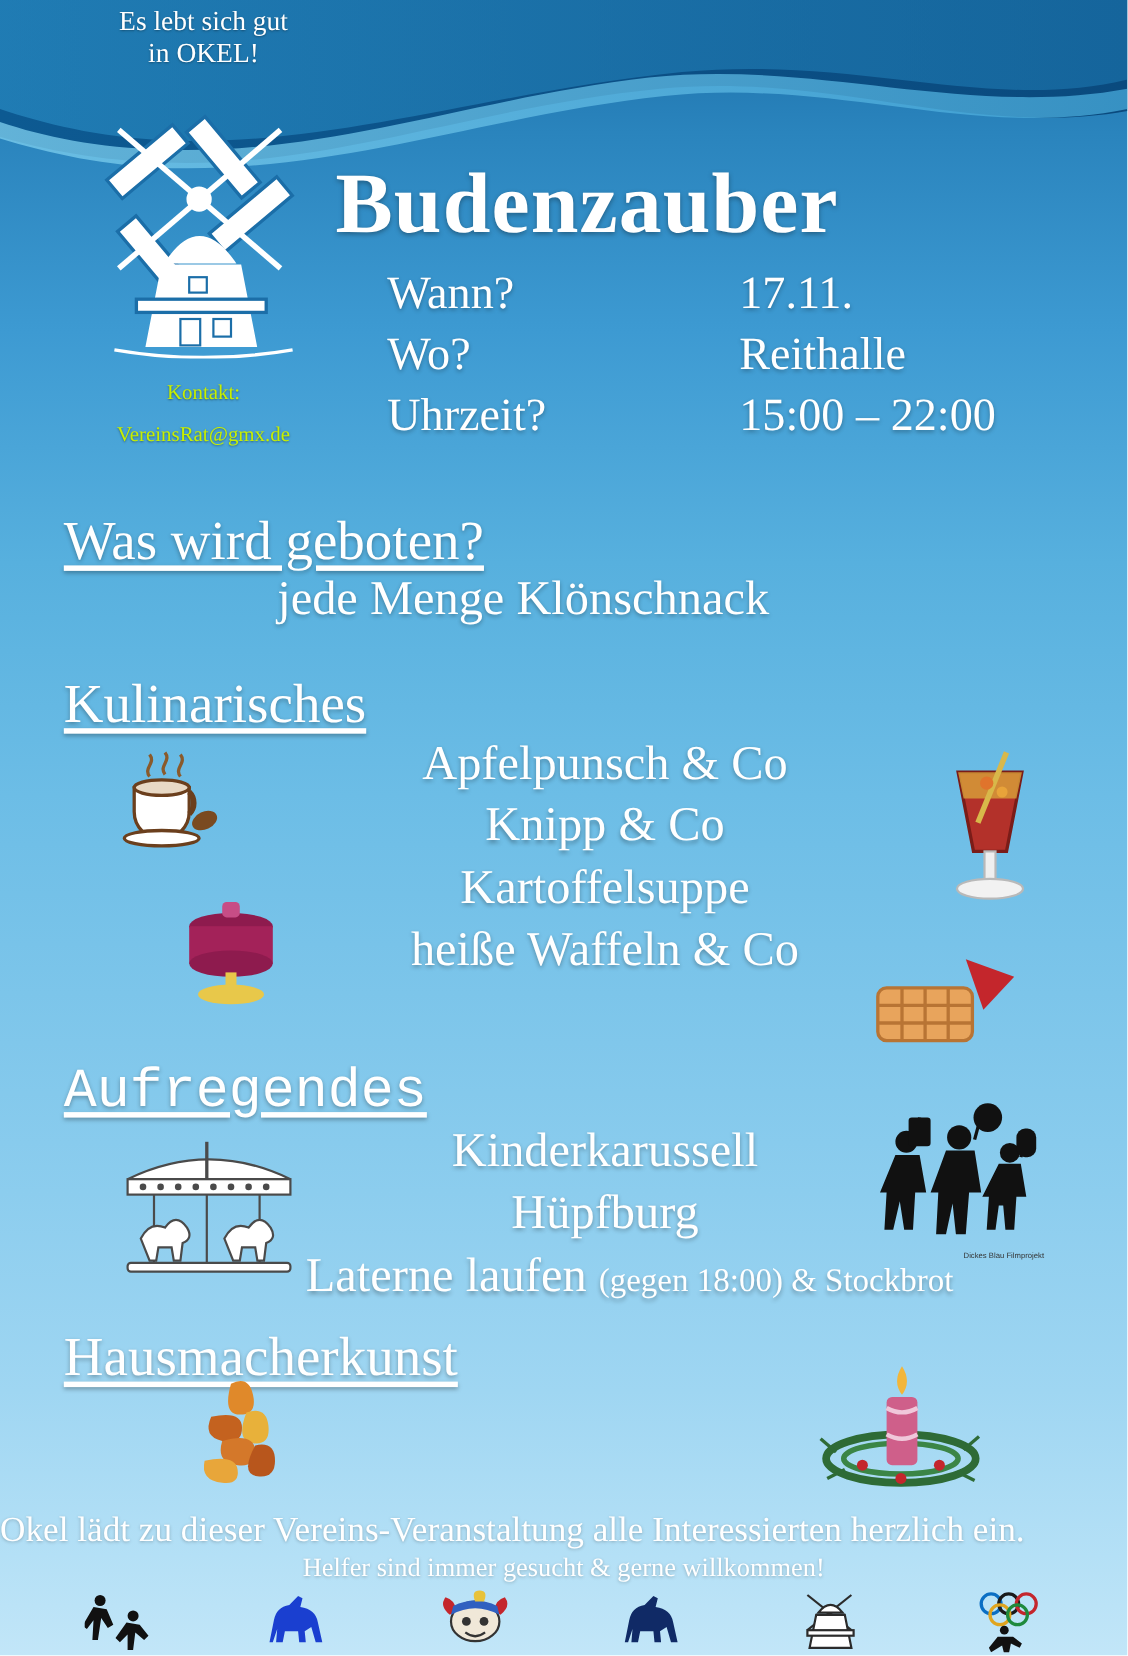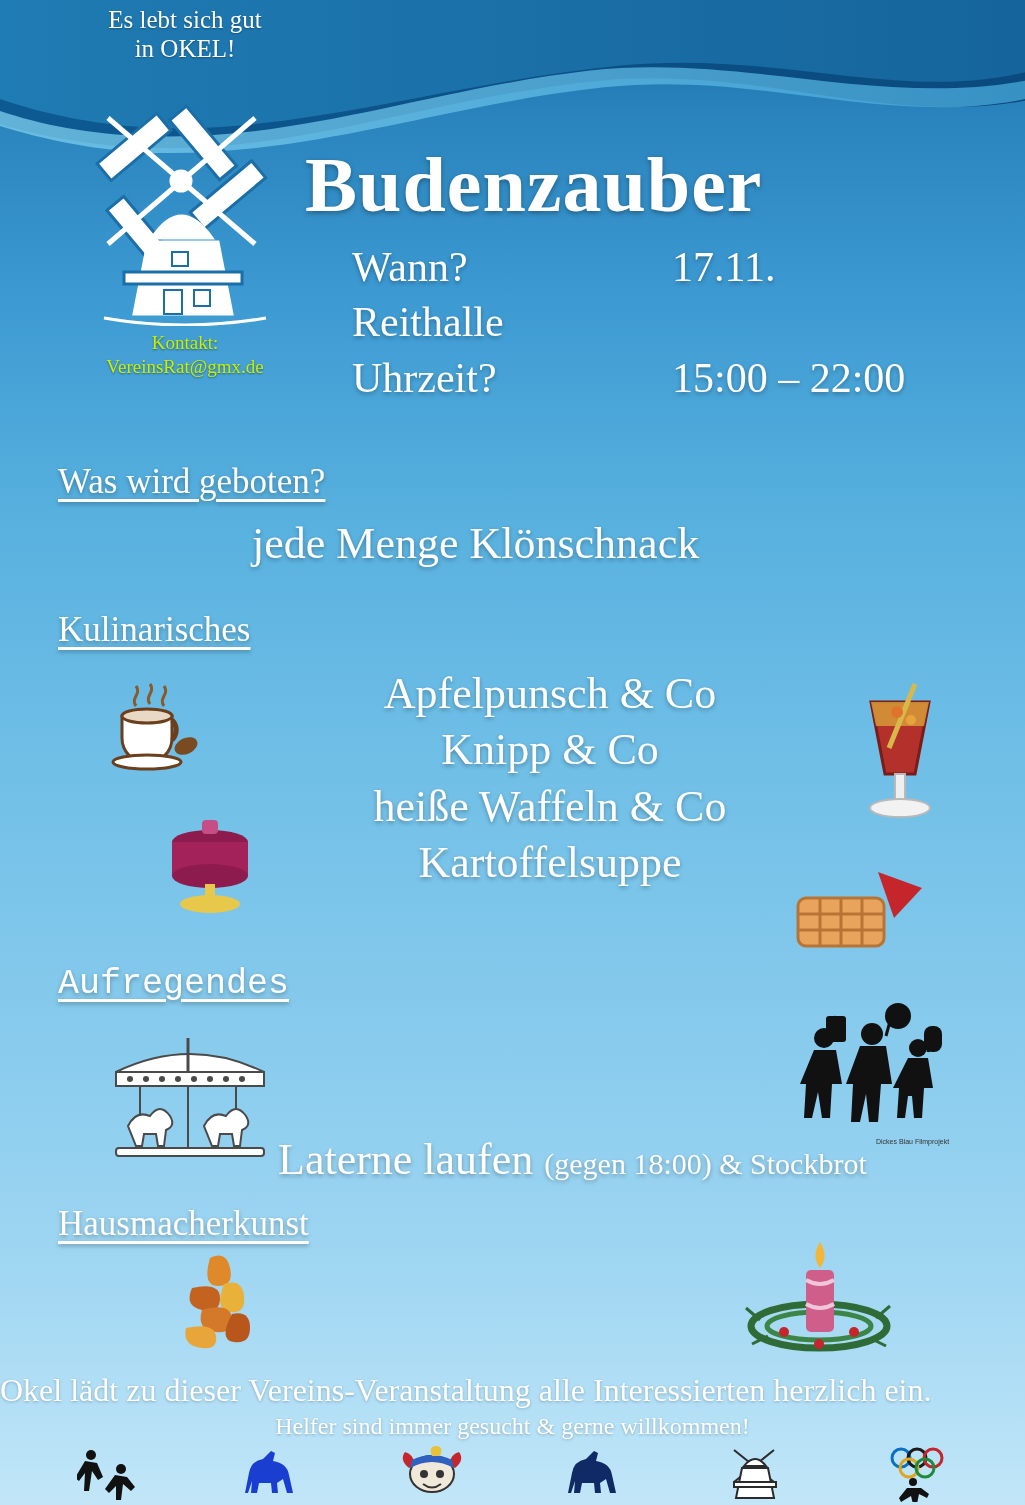--- a/index.html
+++ b/index.html
@@ -56,21 +56,21 @@
     color: #ffffff;
     font-size: 25px;
     line-height: 1.15;
     font-family: "Liberation Serif", serif;
     text-shadow: 0 1px 2px rgba(0,0,0,0.35);
   }
   .windmill {
     margin-top: 2px;
   }
   .contact {
-    margin-top: 2px;
+    margin-top: 16px;
     color: #c8f000;
     font-size: 19px;
     line-height: 1.2;
     font-family: "Liberation Serif", serif;
     text-shadow: 0 1px 2px rgba(0,0,0,0.45);
   }
 
   
   .title1, .title2 {
     position: absolute;
@@ -104,21 +104,21 @@
   .wrow {
     display: flex;
   }
   .wq { width: 320px; }
   .wa { width: 380px; }
 
   
   .heading {
     position: absolute;
     color: #ffffff;
-    font-size: 35px;
+    font-size: 50px;
     text-decoration: underline;
     text-underline-offset: 6px;
     text-shadow: 0 2px 4px rgba(0,0,0,0.3);
     white-space: nowrap;
   }
   .body-line {
     position: absolute;
     color: #ffffff;
     font-size: 44px;
     text-shadow: 0 2px 4px rgba(0,0,0,0.3);
@@ -251,37 +251,38 @@
   </div>
 
   <div class="title2">Budenzauber</div>
 
   <div class="wblock">
     <div class="wrow">
       <div class="wq">Wann?</div>
       <div class="wa">17.11.</div>
     </div>
     <div class="wrow">
+      <div class="wq">Wo?</div>
       <div class="wa">Reithalle</div>
     </div>
     <div class="wrow">
       <div class="wq">Uhrzeit?</div>
       <div class="wa">15:00 – 22:00</div>
     </div>
   </div>
 
   <div class="heading" style="left:58px; top:462px;">Was wird geboten?</div>
   <div class="body-line" style="left:252px; top:518px;">jede Menge Klönschnack</div>
 
   <div class="heading" style="left:58px; top:610px;">Kulinarisches</div>
   <div class="center-col" style="left:280px; top:666px; width:540px;">
     <div>Apfelpunsch &amp; Co</div>
     <div>Knipp &amp; Co</div>
+    <div>Kartoffelsuppe</div>
     <div>heiße Waffeln &amp; Co</div>
-    <div>Kartoffelsuppe</div>
   </div>
 
   <div class="deco" style="left:98px; top:672px;">
     <svg width="110" height="100" viewBox="0 0 110 100">
       <path d="M24 44 h50 v22 a25 25 0 0 1 -50 0 Z" fill="#ffffff" stroke="#6b3f1d" stroke-width="3"></path>
       <path d="M74 48 a14 14 0 0 1 0 20" fill="none" stroke="#6b3f1d" stroke-width="5"></path>
       <ellipse cx="49" cy="44" rx="25" ry="7" fill="#e8d9c5" stroke="#6b3f1d" stroke-width="3"></ellipse>
       <ellipse cx="49" cy="90" rx="34" ry="7" fill="#ffffff" stroke="#6b3f1d" stroke-width="3"></ellipse>
       <path d="M38 34 c-6-8 6-12 0-20" fill="none" stroke="#8a5a2b" stroke-width="3"></path>
       <path d="M52 32 c-6-8 6-12 0-20" fill="none" stroke="#8a5a2b" stroke-width="3"></path>
@@ -321,20 +322,24 @@
         <line x1="30" y1="36" x2="30" y2="84"></line>
         <line x1="51" y1="36" x2="51" y2="84"></line>
         <line x1="72" y1="36" x2="72" y2="84"></line>
         <line x1="8" y1="52" x2="94" y2="52"></line>
         <line x1="8" y1="68" x2="94" y2="68"></line>
       </g>
     </svg>
   </div>
 
   <div class="heading" style="left:58px; top:964px;font-family:Liberation Mono, monospace;">Aufregendes</div>
+  <div class="center-col" style="left:280px; top:1018px; width:540px;">
+    <div>Kinderkarussell</div>
+    <div>Hüpfburg</div>
+  </div>
   <div class="body-line" style="left:278px; top:1134px;">
     <span>Laterne laufen</span>
     <span class="small-inline">(gegen 18:00) &amp; Stockbrot</span>
   </div>
 
   <div class="deco" style="left:100px; top:1030px;">
     <svg width="180" height="140" viewBox="0 0 180 140">
       <path d="M16 42 Q90 6 164 42 Z" fill="#ffffff" stroke="#4a4a4a" stroke-width="2"></path>
       <rect x="16" y="42" width="148" height="14" fill="#ffffff" stroke="#4a4a4a" stroke-width="2"></rect>
       <g fill="#4a4a4a">

